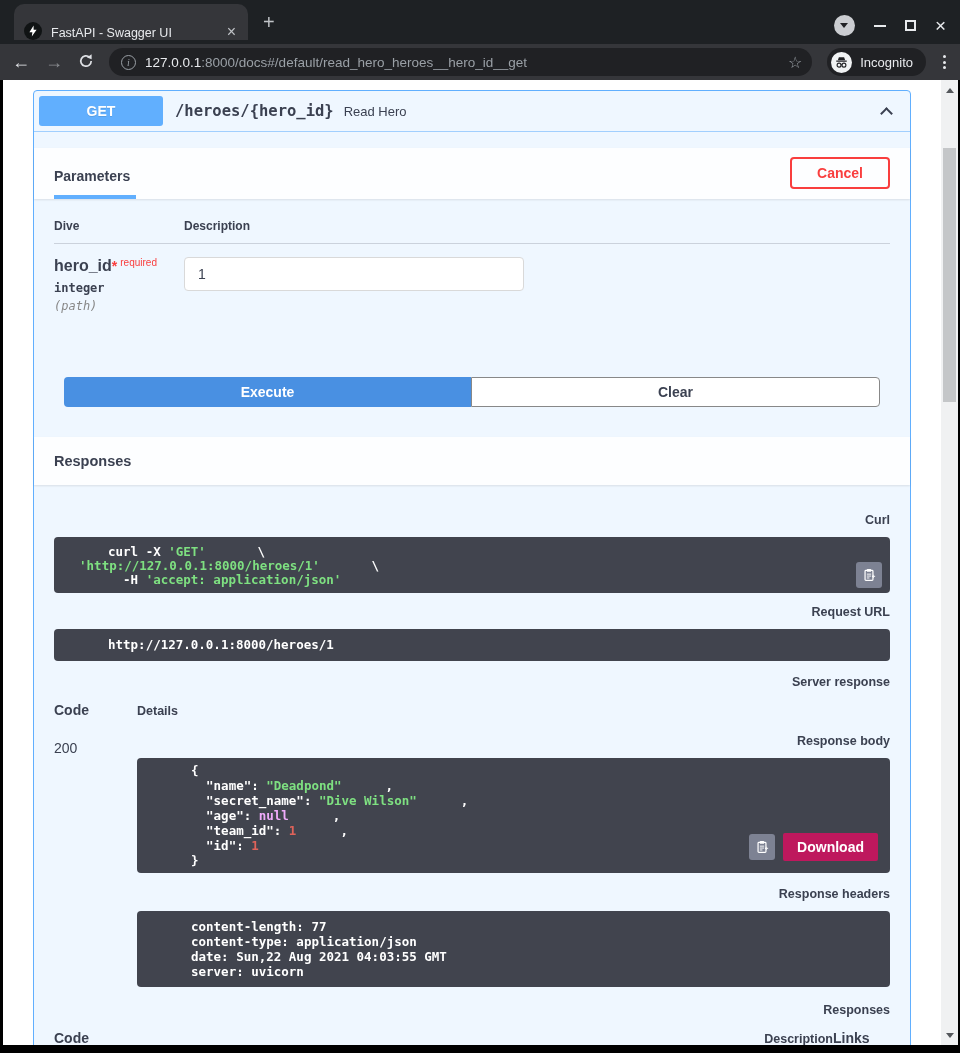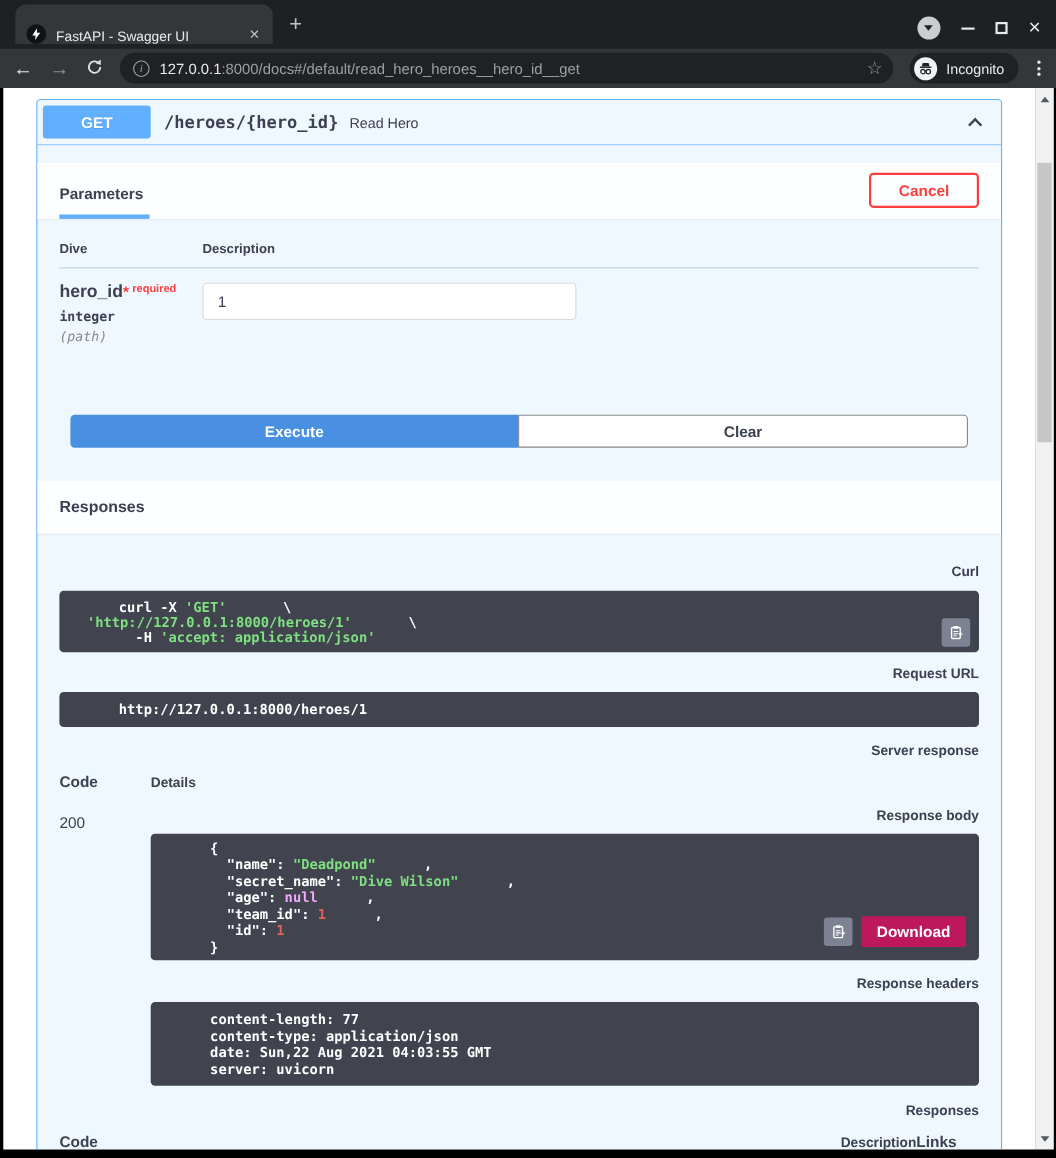--- a/index.html
+++ b/index.html
@@ -51,41 +51,41 @@
   .sb-arrow { position:absolute; left:0; width:17px; height:16px; display:flex; align-items:center; justify-content:center; }
   .sb-up { top:2px; } .sb-down { bottom:2px; }
   .sb-up i { width:0;height:0;border-left:4px solid transparent;border-right:4px solid transparent;border-bottom:5px solid #54575b; }
   .sb-down i { width:0;height:0;border-left:4px solid transparent;border-right:4px solid transparent;border-top:5px solid #54575b; }
   .sb-thumb { position:absolute; left:2px; top:68px; width:13px; height:254px; background:#c4c6c8; }
 
   
   .swagger { padding:10px 30px 0; color:#3b4151; }
   .opblock { border:1px solid #61affe; border-radius:4px 4px 0 0; background:rgba(97,175,254,.1); }
   .opblock-summary { display:flex; align-items:center; padding:5px; border-bottom:1px solid rgba(97,175,254,.55); cursor:pointer; }
-  .method { width:98px; background:#61affe; border-radius:3px; color:#fff; font-weight:700; font-size:14px;
+  .method { width:124px; background:#61affe; border-radius:3px; color:#fff; font-weight:700; font-size:14px;
             text-align:center; padding:7px 0; flex:none; text-shadow:0 1px 0 rgba(0,0,0,.1); }
   .op-path { font-family:"DejaVu Sans Mono",monospace; font-size:15.5px; font-weight:700; color:#3b4151; margin:0 10px 0 12px; }
   .op-summary-text { font-size:13px; color:#3b4151; }
   .chevron-up { margin-left:auto; margin-right:14px; width:9px; height:9px; border-left:2px solid #3b4151;
                 border-top:2px solid #3b4151; transform:rotate(45deg); margin-top:5px; }
 
   .sec-header { position:relative; background:rgba(255,255,255,.85); box-shadow:0 1px 2px rgba(0,0,0,.1);
                 height:51px; padding:0 20px; display:flex; align-items:flex-end;margin-top:16px; }
   .param-tab { font-size:14px; font-weight:700; color:#3b4151; padding:0 6px 11px 0; border-bottom:4px solid #61affe; }
   .cancel-btn { position:absolute; right:20px; top:9px; border:2px solid #f93e3e; border-radius:4px;
                 background:transparent; color:#f93e3e; font-weight:700; font-size:14px; padding:6px 25px; cursor:pointer; }
 
   .params-area { padding:20px 20px 30px; }
   .cols { display:flex; font-size:12px; font-weight:700; padding-bottom:10px; border-bottom:1px solid rgba(59,65,81,.2); }
   .w-name { width:130px; flex:none; }
   .param-row { display:flex; padding-top:13px; }
   .param-meta { width:130px; flex:none; }
   .p-name { font-size:16px; font-weight:700; }
   .p-star { color:#f93e3e; font-size:14px; }
-  .p-req { color:#f93e3e; font-size:10px; vertical-align:top; margin-left:3px; font-weight:700; }
+  .p-req { color:#f93e3e; font-size:10px; vertical-align:top; margin-left:3px; font-weight:400; }
   .p-type { font-family:"DejaVu Sans Mono",monospace; font-size:12px; font-weight:700; margin-top:6px; }
   .p-in { font-family:"DejaVu Sans Mono",monospace; font-size:12px; font-style:italic; color:#888; margin-top:4px; }
   .p-input { width:340px; height:34px; border:1px solid #d9d9d9; border-radius:4px; padding:0 13px;
              font-size:14px; color:#3b4151; background:#fff; }
 
   .exec-row { display:flex; margin:64px 10px 0; }
   .btn-exec { flex:1; background:#4990e2; color:#fff; font-weight:700; font-size:14px; border:none;
               border-radius:4px 0 0 4px; height:30px; cursor:pointer; }
   .btn-clear { flex:1; background:#fff; color:#3b4151; font-weight:700; font-size:14px;
                border:1px solid #888; border-radius:0 4px 4px 0; height:30px; cursor:pointer; }

